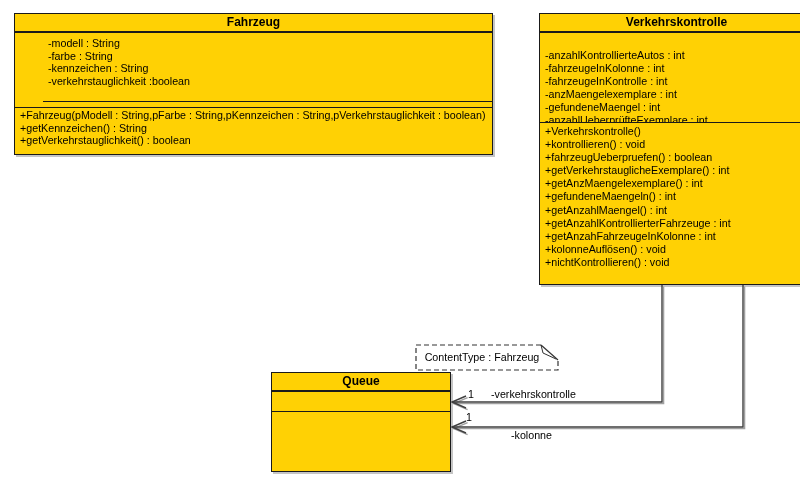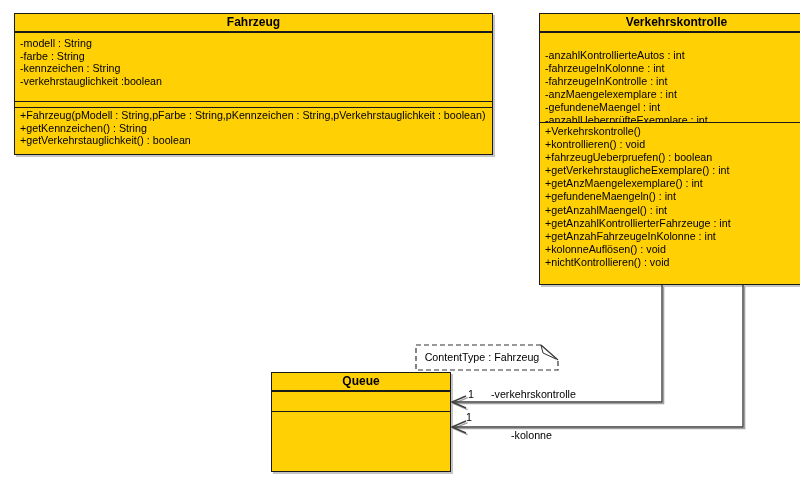--- a/index.html
+++ b/index.html
@@ -14,21 +14,21 @@
   }
   .class-title{
     flex:0 0 auto;height:17px;line-height:17px;text-align:center;
     font-size:12px;font-weight:bold;border-bottom:2px solid #1a1a1a;
   }
   .compartment{flex:0 0 auto;box-sizing:border-box;overflow:hidden;}
   .member{font-size:10.7px;line-height:12.7px;padding-left:5px;white-space:nowrap;}
 
   
   #fahrzeug{left:14px;top:13px;width:479px;height:142px;}
-  #fahrzeug .attrs{height:69px;border-bottom:1px solid #1a1a1a;padding-top:4px;}
+  #fahrzeug .attrs{height:69px;border-bottom:1px solid #1a1a1a;padding-top:4px;margin-left:28px;}
   #fahrzeug .gap{height:5px;flex:0 0 auto;}
   #fahrzeug .methods{flex:1;border-top:1px solid #1a1a1a;padding-top:1px;}
 
   
   #verkehrskontrolle{left:539px;top:13px;width:275px;height:272px;}
   #verkehrskontrolle .attrs{height:90px;border-bottom:1px solid #1a1a1a;padding-top:16px;}
   #verkehrskontrolle .attrs .member{line-height:13px;}
   #verkehrskontrolle .methods{flex:1;padding-top:2px;}
   #verkehrskontrolle .methods .member{line-height:13.1px;}
 

